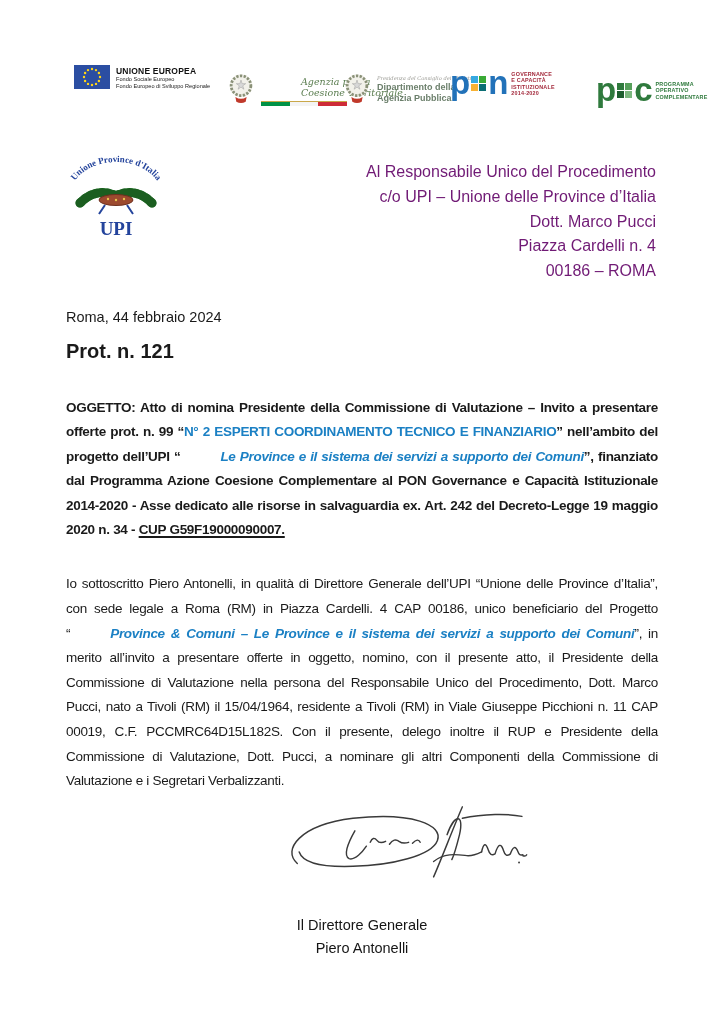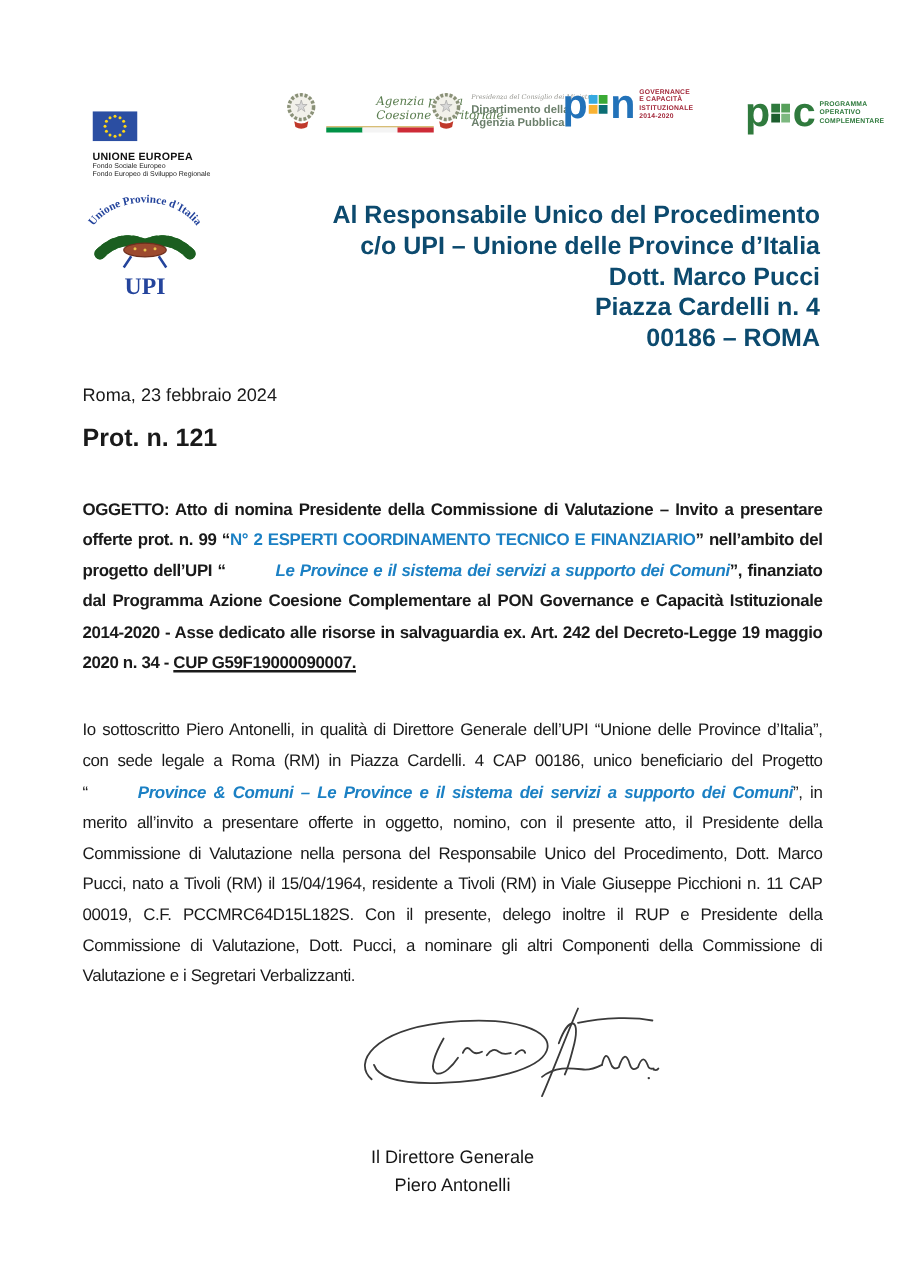--- a/index.html
+++ b/index.html
@@ -6,21 +6,21 @@
   .page{
     position:relative;
     width:724px;height:1024px;
     background:#ffffff;
     font-family:"Liberation Sans",sans-serif;
     color:#1a1a1a;
     overflow:hidden;
   }
   
   .logo{position:absolute;display:flex;align-items:flex-start;}
-  .logo-eu{left:74px;top:89px;gap:6px;flex-direction:column;}
+  .logo-eu{left:74px;top:65px;gap:6px;}
   .eu-flag{width:36px;height:24px;display:block;}
   .eu-text{display:flex;flex-direction:column;padding-top:1px;}
   .eu-title{font-size:8.5px;font-weight:700;letter-spacing:.2px;color:#111;line-height:10px;}
   .eu-sub{font-size:5.6px;color:#222;line-height:7px;}
   .logo-agenzia{left:226px;top:72px;gap:5px;}
   .logo-fp{left:342px;top:72px;gap:5px;}
   .script-col{display:flex;flex-direction:column;padding-top:4px;}
   .script-line{font-family:"DejaVu Serif",serif;font-style:italic;font-size:9.5px;line-height:11px;color:var(--agenzia_green);margin-left:40px;}
   .flag-bar{display:flex;width:86px;height:4px;margin-top:3px;border-top:1px solid #caa84a;}
   .flag-bar span{flex:1;height:100%;display:block;}
@@ -35,21 +35,21 @@
   .pon .wm-letter{color:var(--pon_blue);}
   .poc .wm-letter{color:var(--poc_green);}
   .sq-grid{display:grid;grid-template-columns:7px 7px;grid-auto-rows:7px;gap:1px;margin:0 2px;}
   .sq{width:7px;height:7px;display:block;}
   .caption-col{display:flex;flex-direction:column;margin-left:4px;padding-top:1px;}
   .pon-cap{font-size:5.4px;font-weight:700;color:var(--pon_caption_red);line-height:6.4px;letter-spacing:.2px;}
   .poc-cap{font-size:5.4px;font-weight:700;color:var(--poc_green);line-height:6.4px;letter-spacing:.2px;}
   
   .upi-logo{position:absolute;left:60px;top:148px;}
   
-  .recipient{position:absolute;right:68px;top:160px;text-align:right;font-size:20px;line-height:24.8px;color:#0c4a6e;font-weight:bold;}
+  .recipient{position:absolute;right:68px;top:160px;text-align:right;font-size:16px;line-height:24.8px;color:#701a75;}
   
   .letter-col{position:absolute;left:66px;top:300px;width:592px;}
   .date{font-size:14.5px;margin-top:9px;}
   .prot{font-size:20px;font-weight:700;margin-top:15px;}
   .para{margin:0;text-align:justify;font-size:13.5px;line-height:24.4px;letter-spacing:-0.3px;}
   .subject{margin-top:33px;font-weight:700;}
   .bodytext{margin-top:30px;line-height:24.6px;}
   .seg{white-space:pre-wrap;}
   .b{font-weight:700;}
   .i{font-style:italic;padding-left:40px;}
@@ -181,21 +181,21 @@
 
   <div class="recipient">
       <div class="line">Al Responsabile Unico del Procedimento</div>
       <div class="line">c/o UPI – Unione delle Province d’Italia</div>
       <div class="line">Dott. Marco Pucci</div>
       <div class="line">Piazza Cardelli n. 4</div>
       <div class="line">00186 – ROMA</div>
     </div>
 
   <div class="letter-col">
-    <div class="date">Roma, 23 febbraio 2024</div>
+    <div class="date">Roma, 44 febbraio 2024</div>
     <div class="prot">Prot. n. 121</div>
     <p class="para subject"><span class="seg b">OGGETTO: Atto di nomina Presidente della Commissione di Valutazione – Invito a presentare offerte prot. n. 99 “</span><span class="seg b blue">N° 2 ESPERTI COORDINAMENTO TECNICO E FINANZIARIO</span><span class="seg b">” nell’ambito del progetto dell’UPI “</span><span class="seg b blue i">Le Province e il sistema dei servizi a supporto dei Comuni</span><span class="seg b">”, finanziato dal Programma Azione Coesione Complementare al PON Governance e Capacità Istituzionale 2014-2020 - Asse dedicato alle risorse in salvaguardia ex. Art. 242 del Decreto-Legge 19 maggio 2020 n. 34 - </span><span class="seg b u">CUP G59F19000090007.</span></p>
     <p class="para bodytext"><span class="seg ">Io sottoscritto Piero Antonelli, in qualità di Direttore Generale dell’UPI “Unione delle Province d’Italia”, con sede legale a Roma (RM) in Piazza Cardelli. 4 CAP 00186, unico beneficiario del Progetto “</span><span class="seg b blue i">Province &amp; Comuni – Le Province e il sistema dei servizi a supporto dei Comuni</span><span class="seg ">”, in merito all’invito a presentare offerte in oggetto, nomino, con il presente atto, il Presidente della Commissione di Valutazione nella persona del Responsabile Unico del Procedimento, Dott. Marco Pucci, nato a Tivoli (RM) il 15/04/1964, residente a Tivoli (RM) in Viale Giuseppe Picchioni n. 11 CAP 00019, C.F. PCCMRC64D15L182S. Con il presente, delego inoltre il RUP e Presidente della Commissione di Valutazione, Dott. Pucci, a nominare gli altri Componenti della Commissione di Valutazione e i Segretari Verbalizzanti.</span></p>
 
     <div class="sig-wrap">
       <svg width="270" height="96" viewBox="0 0 270 100">
         <g fill="none" stroke="#3a3a3a" stroke-width="1.5" stroke-linecap="round">
           <path d="M 28,64 C 12,50 30,24 86,17 C 148,10 180,24 174,40 C 168,56 126,66 86,67 C 56,68 34,64 30,52"></path>
           <path d="M 88,30 C 80,44 76,56 82,59 C 88,61 96,52 100,46"></path>
           <path d="M 104,42 q 3,-7 7,-2 q 3,4 9,1"></path>

